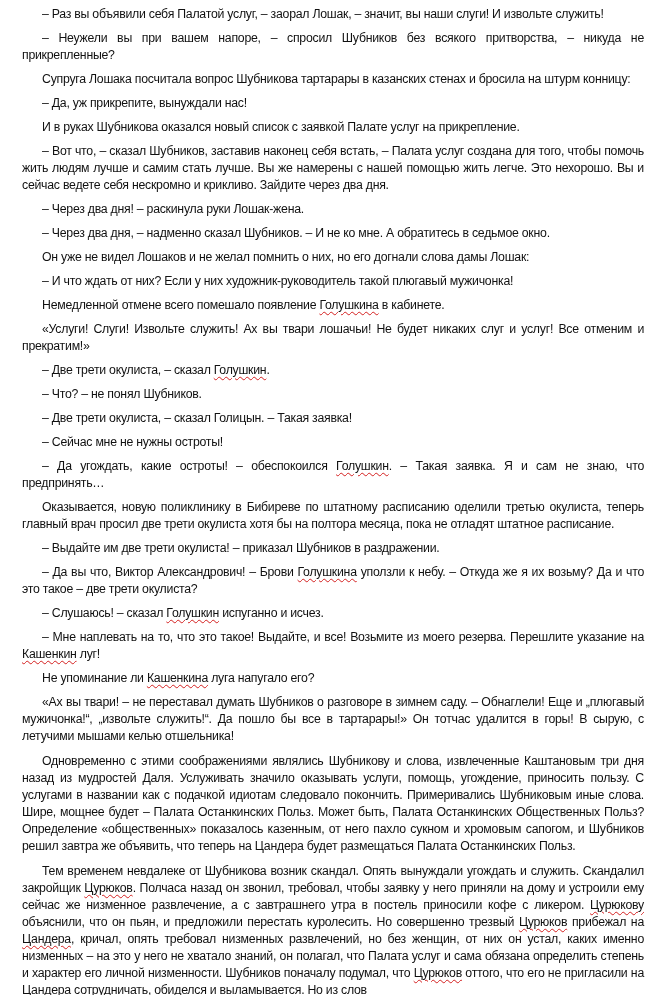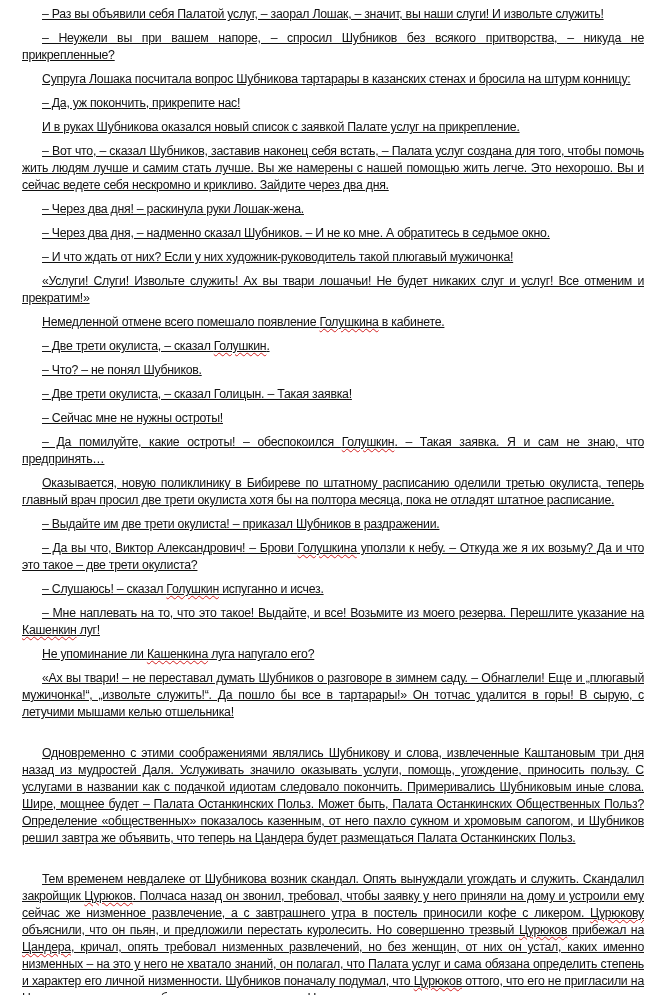--- a/index.html
+++ b/index.html
@@ -10,49 +10,49 @@
   }
   .page {
     position: absolute; left: 22px; top: 6px; width: 622px;
     font-size: 12.3px; line-height: 17px;
     letter-spacing: -0.25px;
   }
   .para {
     margin: 0 0 7px 0;
     text-indent: 20px;
     text-align: justify;
-    text-decoration: underline;
   }
-  .para.gap { margin-top: 24px; }
+  .para.gap { margin-top: 8px; }
   .sp {
     text-decoration: underline wavy #d42020;
     text-decoration-thickness: 1px;
     text-underline-offset: 2px;
   }
 </style>
 </head>
 <body>
 
 <div class="page" id="page">
     <p class="para"><span>–  Раз вы объявили себя Палатой услуг, – заорал Лошак, – значит, вы наши слуги! И извольте служить!</span></p>
     <p class="para"><span>– Неужели вы при вашем напоре, – спросил Шубников без всякого притворства, – никуда не прикрепленные?</span></p>
     <p class="para"><span>Супруга Лошака посчитала вопрос Шубникова тартарары в казанских стенах и бросила на штурм конницу:</span></p>
-    <p class="para"><span>–  Да, уж покончить, прикрепите нас!</span></p>
+    <p class="para"><span>–  Да, уж прикрепите, вынуждали нас!</span></p>
     <p class="para"><span>И в руках Шубникова оказался новый список с заявкой Палате услуг на прикрепление.</span></p>
     <p class="para"><span>–  Вот что, – сказал Шубников, заставив наконец себя встать, – Палата услуг создана для того, чтобы помочь жить людям лучше и самим стать лучше. Вы же намерены с нашей помощью жить легче. Это нехорошо. Вы и сейчас ведете себя нескромно и крикливо. Зайдите через два дня.</span></p>
     <p class="para"><span>–  Через два дня! – раскинула руки Лошак-жена.</span></p>
     <p class="para"><span>–  Через два дня, – надменно сказал Шубников. – И не ко мне. А обратитесь в седьмое окно.</span></p>
+    <p class="para"><span>Он уже не видел Лошаков и не желал помнить о них, но его догнали слова дамы Лошак:</span></p>
     <p class="para"><span>–  И что ждать от них? Если у них художник-руководитель такой плюгавый мужичонка!</span></p>
+    <p class="para"><span>Немедленной отмене всего помешало появление </span><span class="sp">Голушкина</span><span> в кабинете.</span></p>
     <p class="para"><span>«Услуги! Слуги! Извольте служить! Ах вы твари лошачьи! Не будет никаких слуг и услуг! Все отменим и прекратим!»</span></p>
-    <p class="para"><span>Немедленной отмене всего помешало появление </span><span class="sp">Голушкина</span><span> в кабинете.</span></p>
     <p class="para"><span>–  Две трети окулиста, – сказал </span><span class="sp">Голушкин</span><span>.</span></p>
     <p class="para"><span>–  Что? – не понял Шубников.</span></p>
     <p class="para"><span>–  Две трети окулиста, – сказал Голицын. – Такая заявка!</span></p>
     <p class="para"><span>–  Сейчас мне не нужны остроты!</span></p>
-    <p class="para"><span>– Да помилуйте, какие остроты! – обеспокоился </span><span class="sp">Голушкин</span><span>. – Такая заявка. Я и сам не знаю, что предпринять…</span></p>
+    <p class="para"><span>– Да угождать, какие остроты! – обеспокоился </span><span class="sp">Голушкин</span><span>. – Такая заявка. Я и сам не знаю, что предпринять…</span></p>
     <p class="para"><span>Оказывается, новую поликлинику в Бибиреве по штатному расписанию оделили третью окулиста, теперь главный врач просил две трети окулиста хотя бы на полтора месяца, пока не отладят штатное расписание.</span></p>
     <p class="para"><span>–  Выдайте им две трети окулиста! – приказал Шубников в раздражении.</span></p>
     <p class="para"><span>–  Да вы что, Виктор Александрович! – Брови </span><span class="sp">Голушкина</span><span> уползли к небу. – Откуда же я их возьму? Да и что это такое – две трети окулиста?</span></p>
     <p class="para"><span>–  Слушаюсь! – сказал </span><span class="sp">Голушкин</span><span> испуганно и исчез.</span></p>
     <p class="para"><span>–  Мне наплевать на то, что это такое! Выдайте, и все! Возьмите из моего резерва. Перешлите указание на </span><span class="sp">Кашенкин</span><span> луг!</span></p>
     <p class="para"><span>Не упоминание ли </span><span class="sp">Кашенкина</span><span> луга напугало его?</span></p>
     <p class="para"><span>«Ах вы твари! – не переставал думать Шубников о разговоре в зимнем саду. – Обнаглели! Еще и „плюгавый мужичонка!“, „извольте служить!“. Да пошло бы все в тартарары!» Он тотчас удалится в горы! В сырую, с летучими мышами келью отшельника!</span></p>
     <p class="para gap"><span>Одновременно с этими соображениями являлись Шубникову и слова, извлеченные Каштановым три дня назад из мудростей Даля. Услуживать значило оказывать услуги, помощь, угождение, приносить пользу. С услугами в названии как с подачкой идиотам следовало покончить. Примеривались Шубниковым иные слова. Шире, мощнее будет – Палата Останкинских Польз. Может быть, Палата Останкинских Общественных Польз? Определение «общественных» показалось казенным, от него пахло сукном и хромовым сапогом, и Шубников решил завтра же объявить, что теперь на Цандера будет размещаться Палата Останкинских Польз.</span></p>
     <p class="para gap"><span>Тем временем невдалеке от Шубникова возник скандал. Опять вынуждали угождать и служить. Скандалил закройщик </span><span class="sp">Цурюков</span><span>. Полчаса назад он звонил, требовал, чтобы заявку у него приняли на дому и устроили ему сейчас же низменное развлечение, а с завтрашнего утра в постель приносили кофе с ликером. </span><span class="sp">Цурюкову</span><span> объяснили, что он пьян, и предложили перестать куролесить. Но совершенно трезвый </span><span class="sp">Цурюков</span><span> прибежал на </span><span class="sp">Цандера</span><span>, кричал, опять требовал низменных развлечений, но без женщин, от них он устал, каких именно низменных – на это у него не хватало знаний, он полагал, что Палата услуг и сама обязана определить степень и характер его личной низменности. Шубников поначалу подумал, что </span><span class="sp">Цурюков</span><span> оттого, что его не пригласили на Цандера сотрудничать, обиделся и выламывается. Но из слов </span></p>
   </div>

